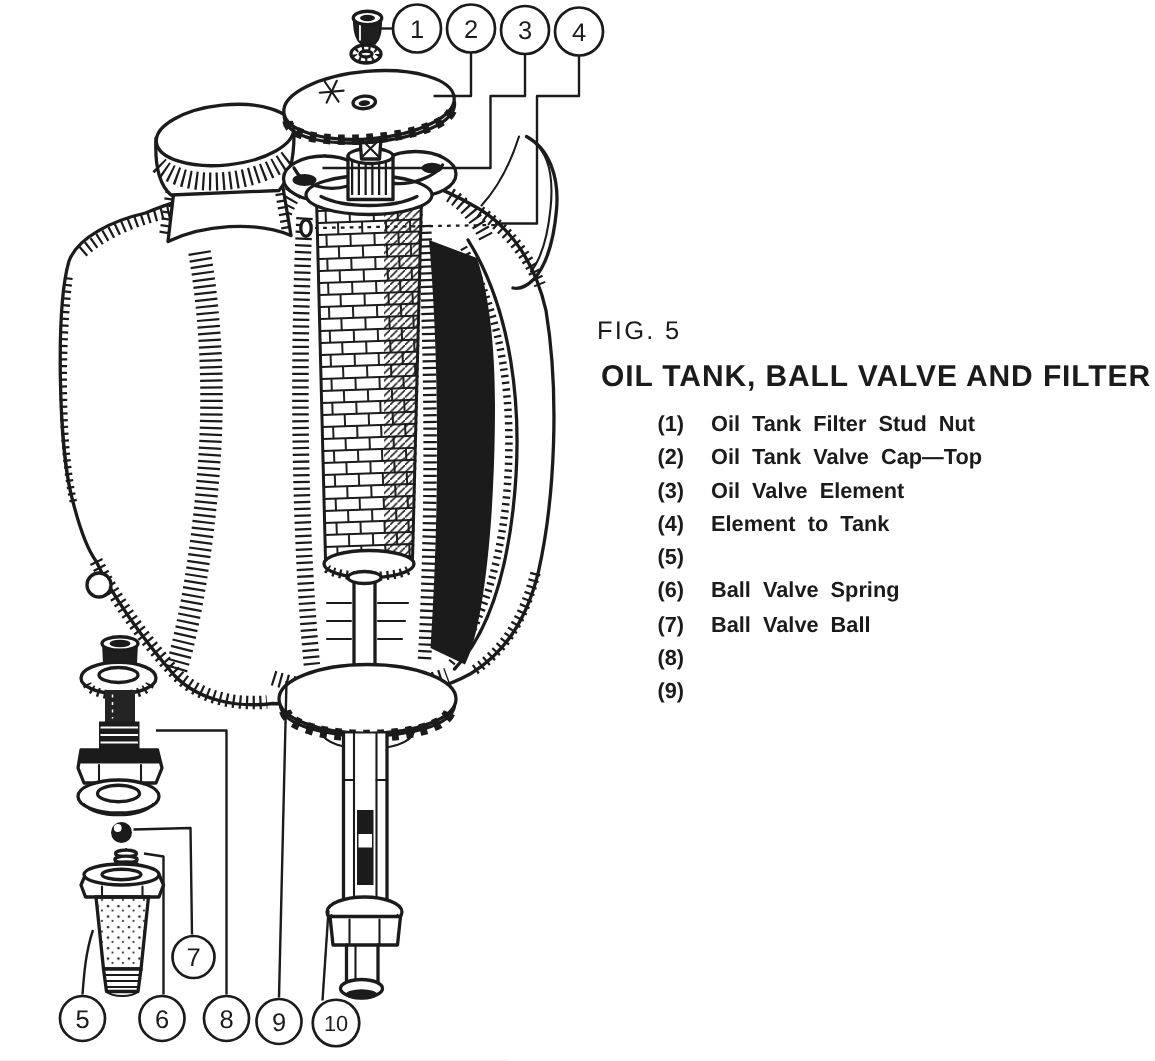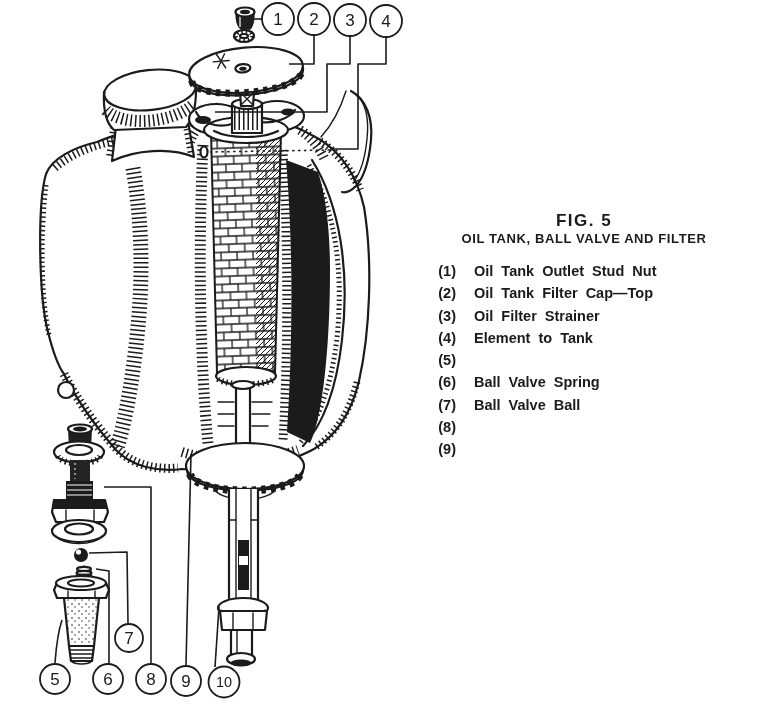--- a/index.html
+++ b/index.html
@@ -14,22 +14,22 @@
   .comb{fill:none;stroke:#1b1b1b;stroke-dasharray:1.5 3;}
   .comb2{fill:none;stroke:#1b1b1b;stroke-dasharray:4.5 5;}
   .leader{fill:none;stroke:#1b1b1b;stroke-width:1.6;stroke-linejoin:round;}
   .leader-dash{fill:none;stroke:#1b1b1b;stroke-width:1.5;stroke-dasharray:2.5 3.4;}
   .callout-circle{fill:#ffffff;stroke:#1b1b1b;stroke-width:1.8;}
   .callout-num{font-family:"Liberation Sans",sans-serif;font-size:17px;fill:#1b1b1b;
                text-anchor:middle;}
   .callout-num.small{font-size:14.5px;}
   
   .caption{position:absolute;left:398px;top:212px;width:372px;}
-  .fig-label{text-align:center;font-size:17px;font-weight:700;letter-spacing:1.5px;line-height:18px;}
-  .fig-title{margin-top:0;text-align:center;font-size:13px;font-weight:700;
+  .fig-label{text-align:left;font-size:17px;font-weight:400;letter-spacing:1.5px;line-height:18px;}
+  .fig-title{margin-top:12px;text-align:center;font-size:20px;font-weight:700;
              letter-spacing:0.6px;white-space:nowrap;line-height:18px;}
   .parts{margin-top:12px;}
   .part-row{display:flex;font-size:14.5px;font-weight:700;line-height:22.3px;word-spacing:4px;}
   .part-num{width:58px;text-align:right;flex:none;}
   .part-label{padding-left:18px;white-space:nowrap;}
 </style>
 </head>
 <body>
 
 <div class="stage">
@@ -267,29 +267,29 @@
       </g>
     </g>
   </svg>
 
   <div class="caption">
     <div class="fig-label">FIG. 5</div>
     <div class="fig-title">OIL TANK, BALL VALVE AND FILTER</div>
     <div class="parts">
       <div class="part-row">
         <span class="part-num">(1)</span>
-        <span class="part-label">Oil Tank Outlet Stud Nut</span>
+        <span class="part-label">Oil Tank Filter Stud Nut</span>
       </div>
       <div class="part-row">
         <span class="part-num">(2)</span>
-        <span class="part-label">Oil Tank Filter Cap—Top</span>
+        <span class="part-label">Oil Tank Valve Cap—Top</span>
       </div>
       <div class="part-row">
         <span class="part-num">(3)</span>
-        <span class="part-label">Oil Filter Strainer</span>
+        <span class="part-label">Oil Valve Element</span>
       </div>
       <div class="part-row">
         <span class="part-num">(4)</span>
         <span class="part-label">Element to Tank</span>
       </div>
       <div class="part-row">
         <span class="part-num">(5)</span>
       </div>
       <div class="part-row">
         <span class="part-num">(6)</span>

